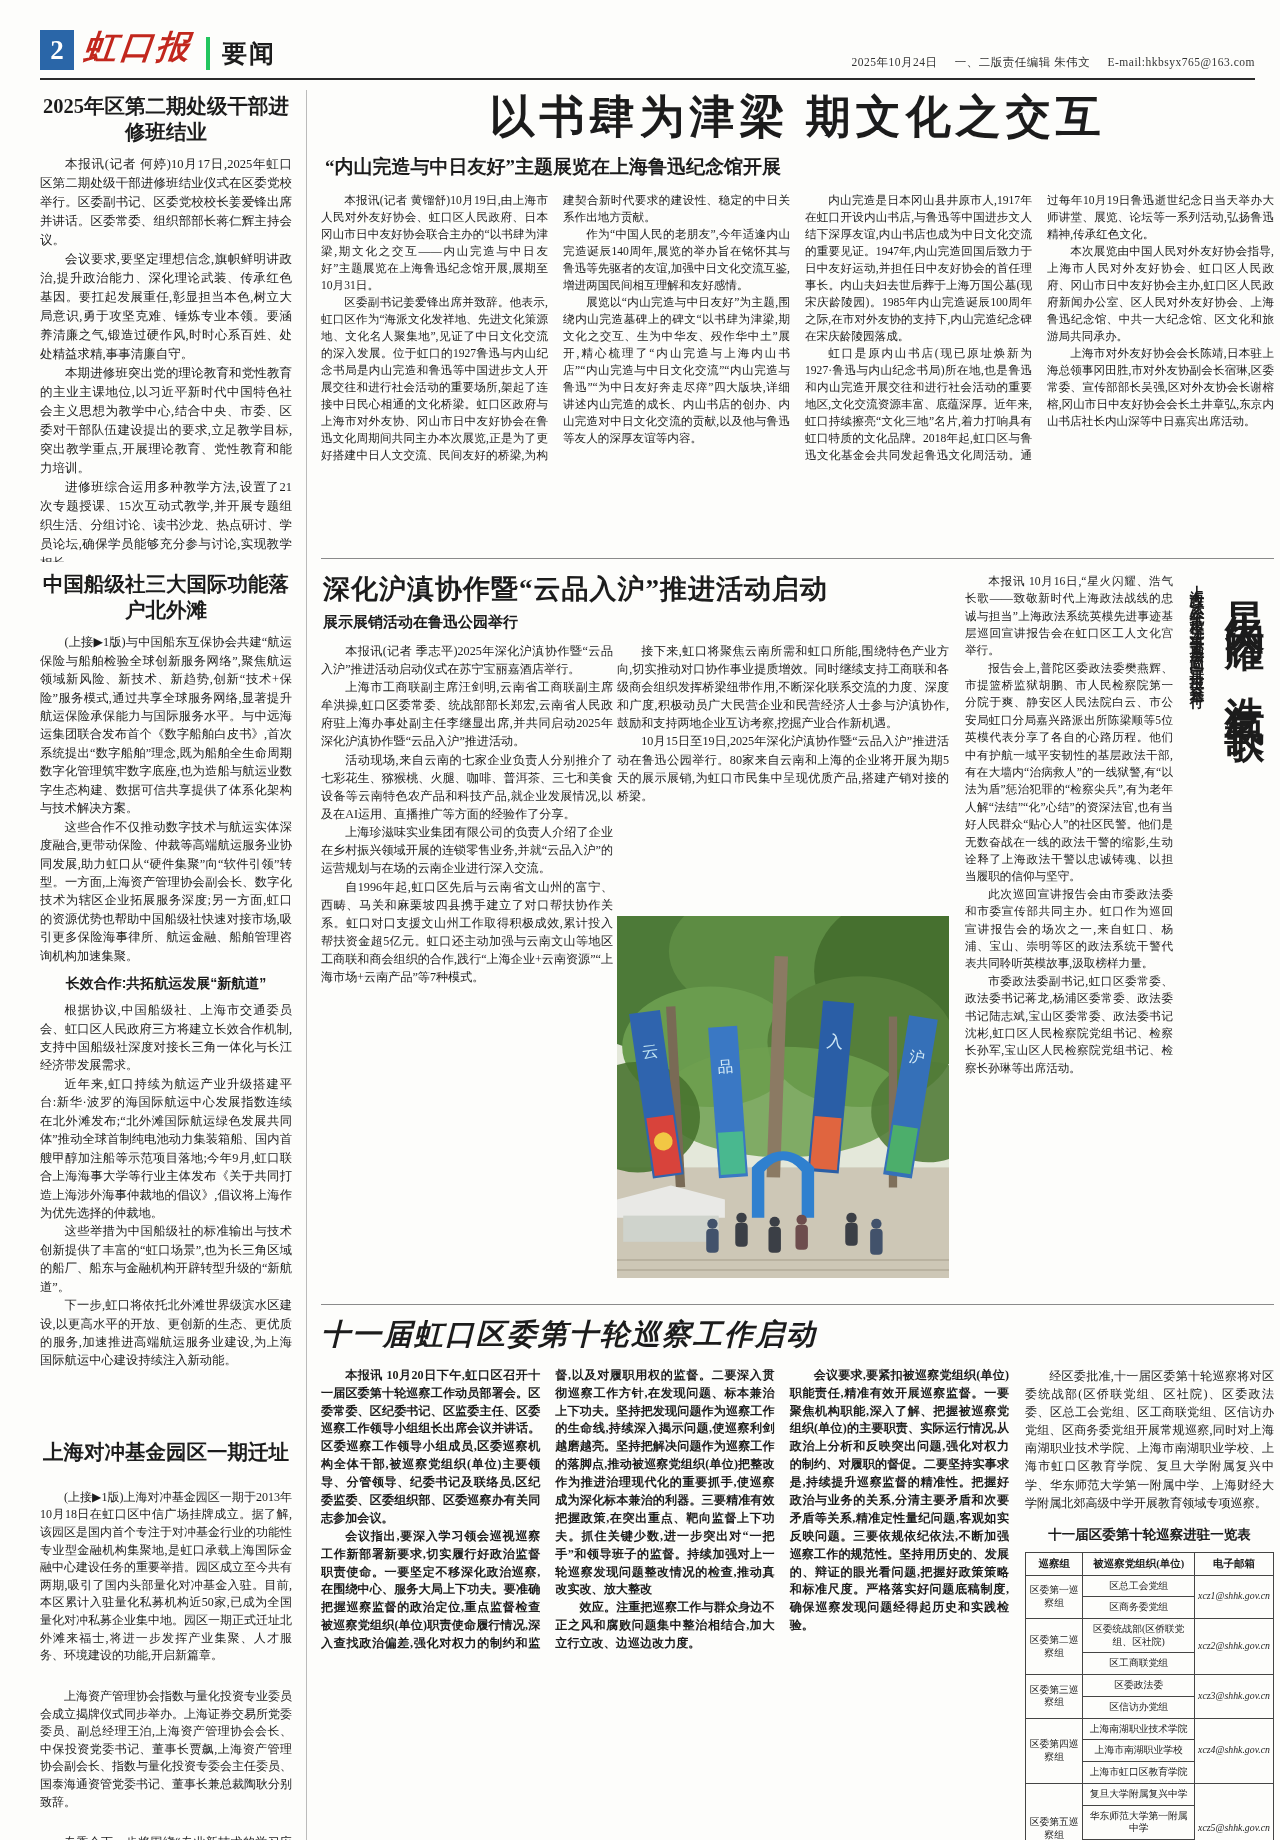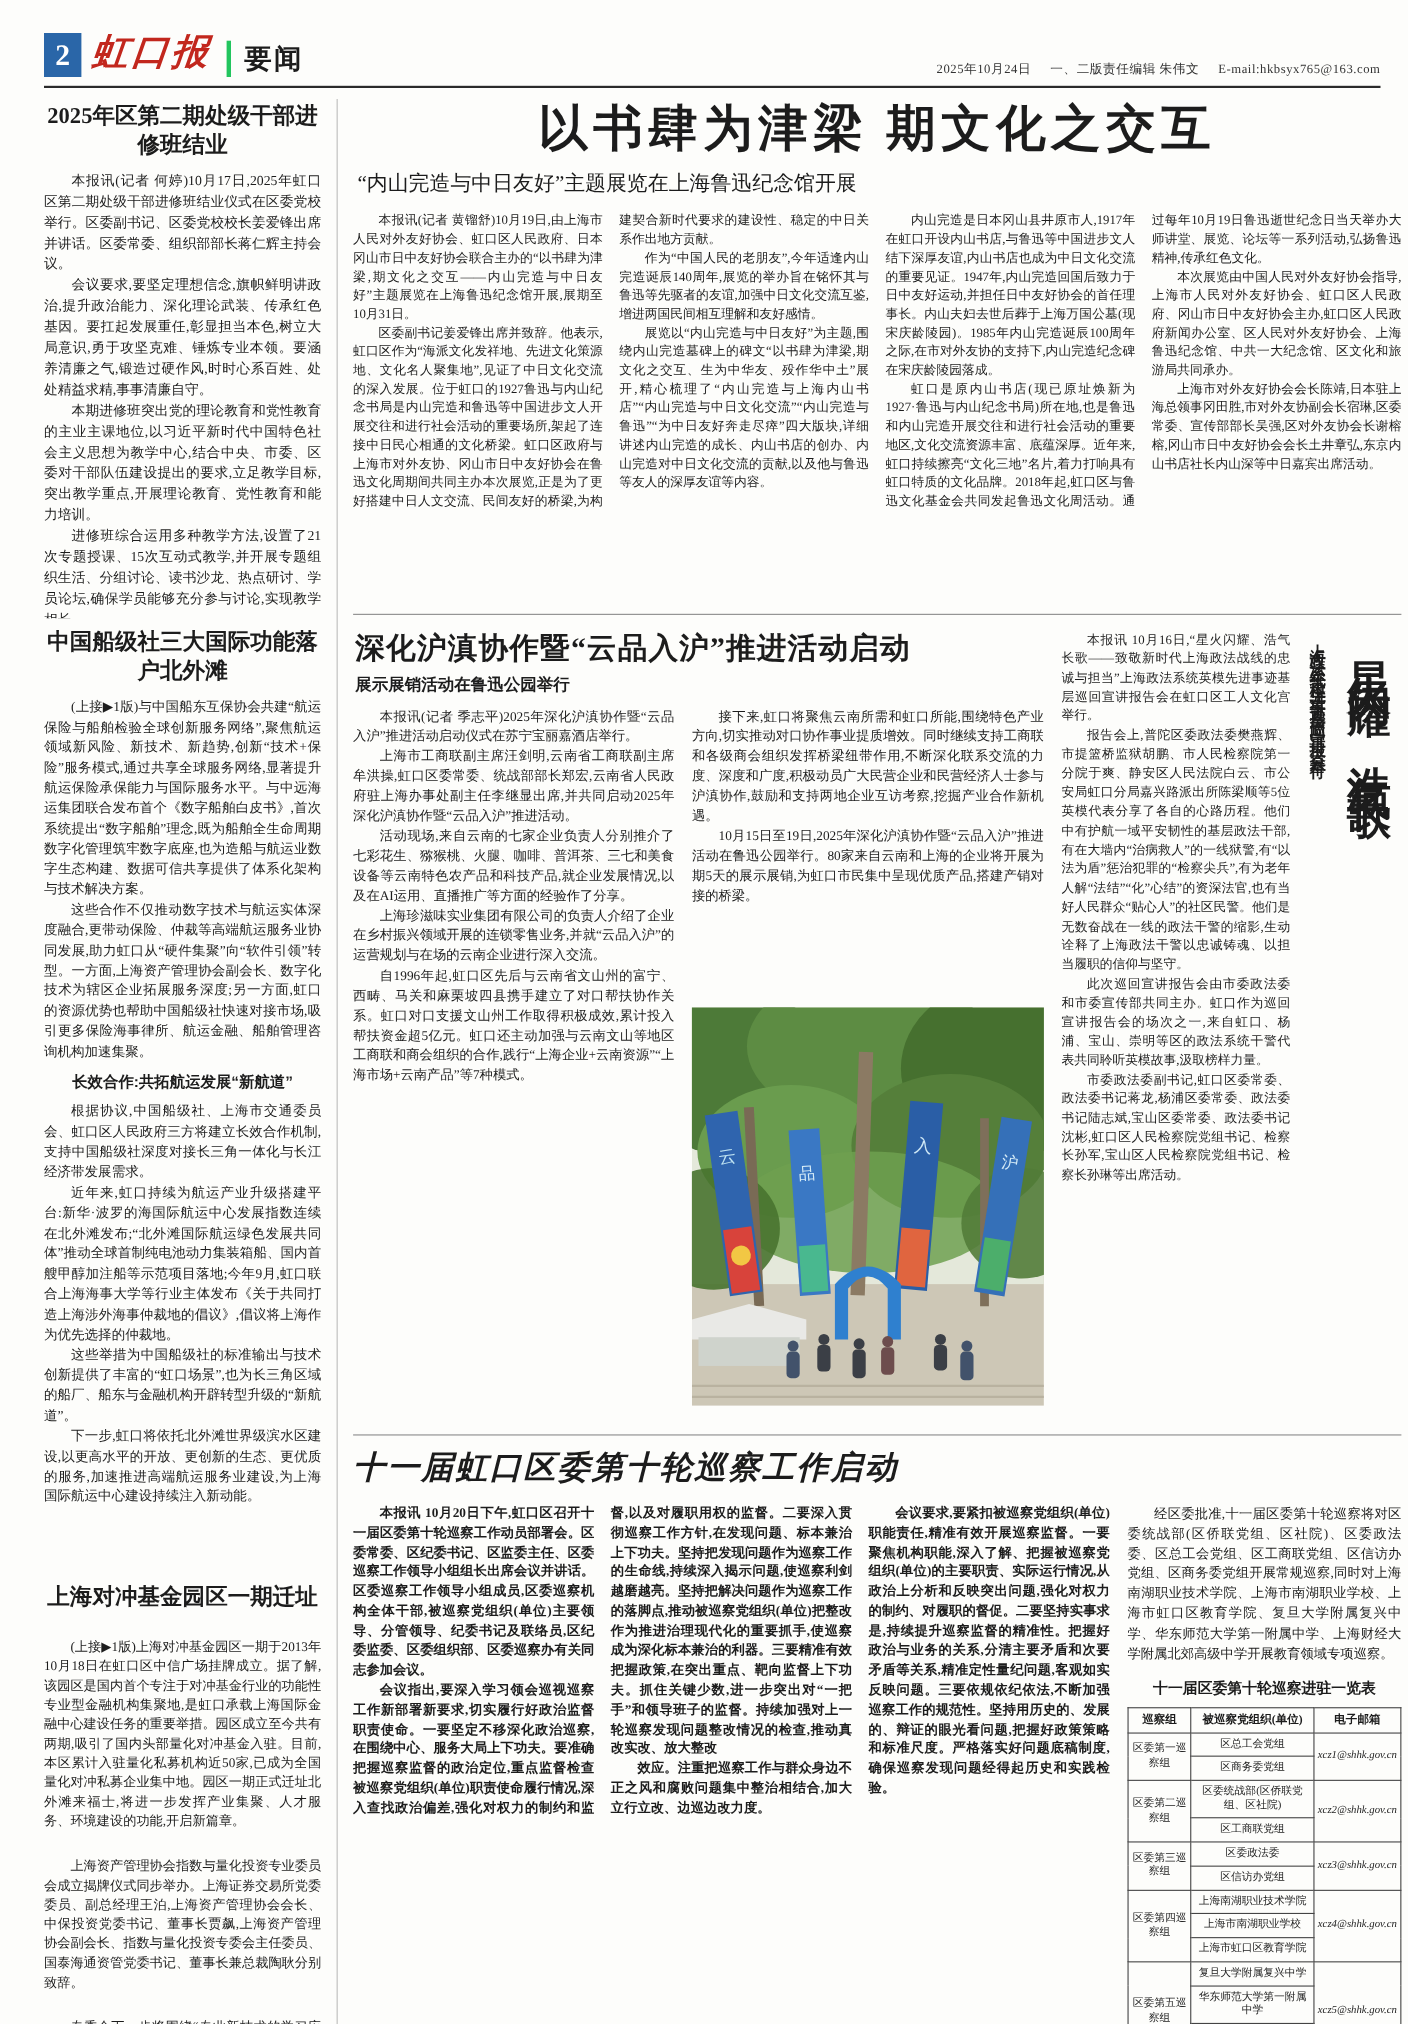--- a/index.html
+++ b/index.html
@@ -28,29 +28,29 @@
   .a1-body p{font-size:12.5px;line-height:1.52;}
   .a1{height:472px;overflow:hidden;}
   .a3{height:862px;overflow:hidden;margin-top:6px;}
   .a3-body p{font-size:12.3px;line-height:1.5;}
   .a3-subhead{font-family:"Liberation Sans","DejaVu Sans",sans-serif;font-weight:bold;font-size:14px;
               text-align:center;margin:10px 0 8px;}
   .a4{height:430px;overflow:hidden;margin-top:6px;}
   .a4-body p{font-size:12px;line-height:1.47;margin-top:23px;}
   
   .a2-title{font-size:45px;font-weight:bold;text-align:center;letter-spacing:5px;margin:2px 0 10px;line-height:1.15;}
-  .a2-sub{font-size:19px;margin:0 0 12px 4px;font-weight:normal;}
+  .a2-sub{font-size:19px;margin:0 0 12px 4px;font-weight:bold;}
   .a2-cols{column-count:4;column-gap:15px;height:356px;overflow:hidden;}
   .a2-cols p{font-size:11.6px;line-height:1.47;}
   
   .midrow{display:flex;}
   .a5{width:628px;flex:none;}
   .a5-title{font-size:27px;font-weight:bold;letter-spacing:1px;margin:2px 0 6px 2px;}
   .a5-sub{font-size:15px;font-weight:bold;margin:0 0 10px 2px;}
-  .a5-flex{display:flex;gap:16px;}
+  .a5-flex{display:flex;gap:4px;}
   .a5-c1{width:292px;flex:none;height:652px;overflow:hidden;}
   .a5-c1 p,.a5-c2top p{font-size:12.1px;line-height:1.5;}
   .a5-c2{flex:1;}
   .a5-c2top{height:268px;overflow:hidden;}
   .photo{width:100%;height:362px;display:block;margin-top:6px;}
   
   .a6{flex:1;display:flex;margin-left:16px;}
   .a6-body{width:208px;flex:none;height:648px;overflow:hidden;margin-top:4px;}
   .a6-body p{font-size:11.6px;line-height:1.5;}
   .a6-vsub{writing-mode:vertical-rl;text-orientation:upright;font-size:14.5px;font-weight:bold;

